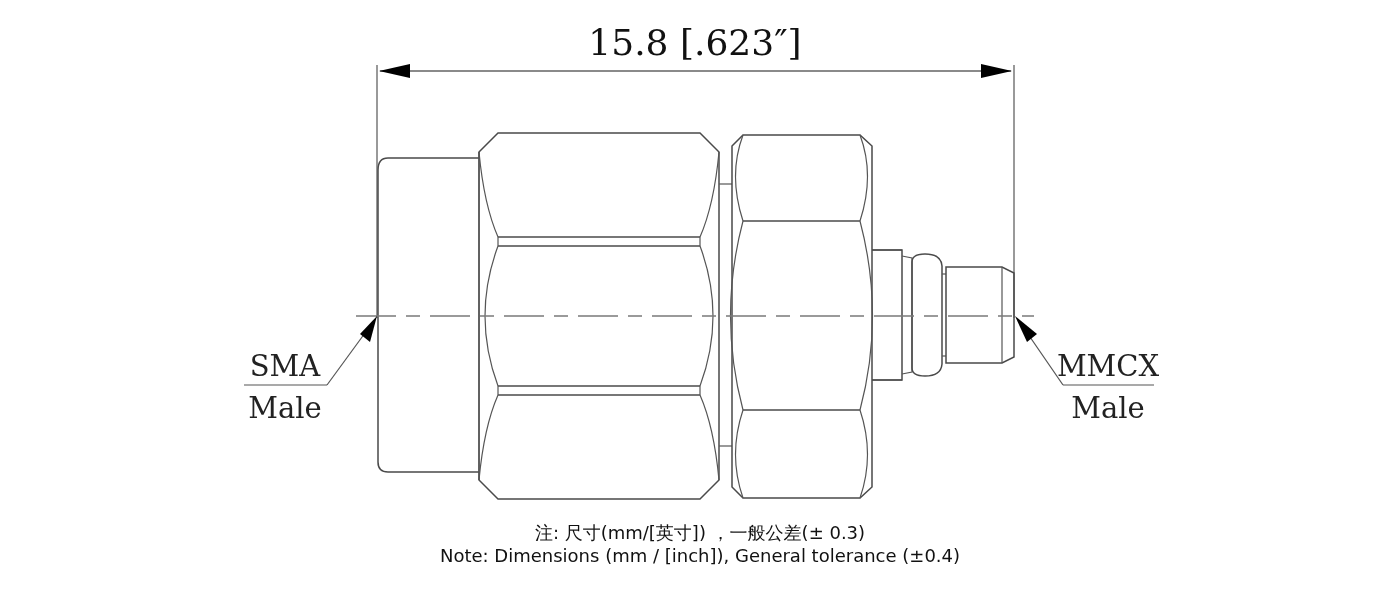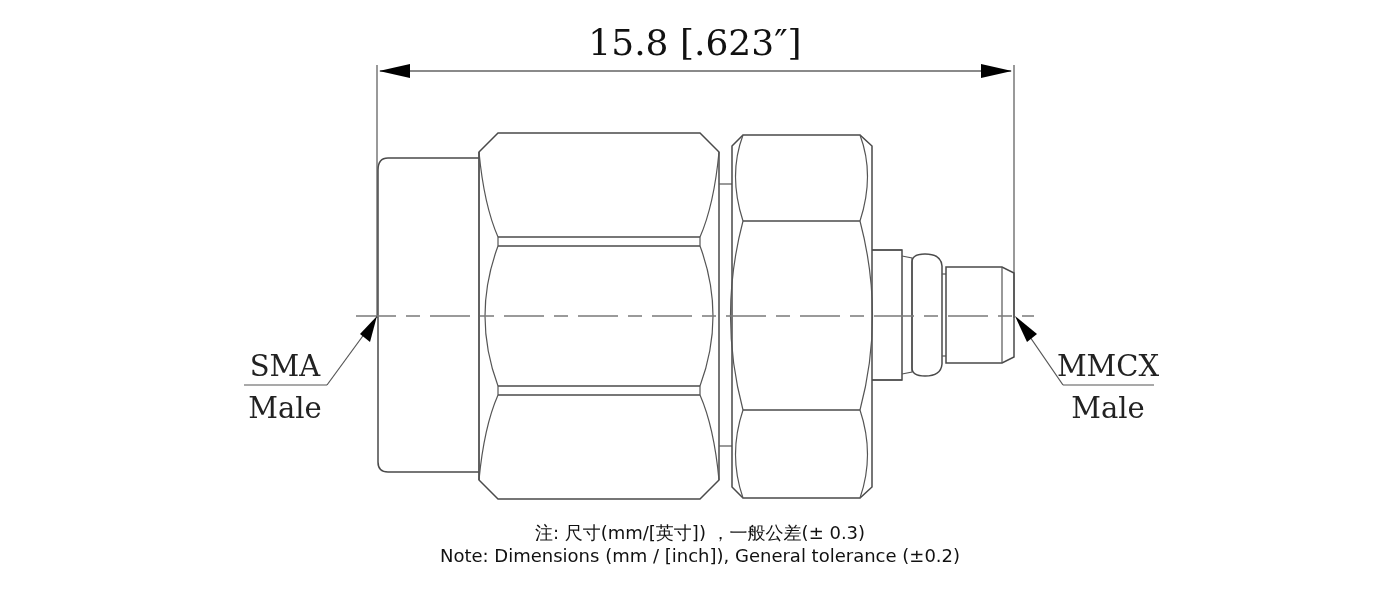--- a/index.html
+++ b/index.html
@@ -100,13 +100,13 @@
   <g>
     <line class="leader" x1="1063" y1="385" x2="1154" y2="385"></line>
     <line class="leader" x1="1063" y1="385" x2="1030" y2="337"></line>
     <polygon class="arrow" points="1015,316 1037,334 1027,342"></polygon>
     <text class="lbl" x="1108" y="376" text-anchor="middle">MMCX</text>
     <text class="lbl" x="1108" y="418" text-anchor="middle">Male</text>
   </g>
 </svg>
 
 <div class="note note-1">注: 尺寸(mm/[英寸]) ，一般公差(± 0.3)</div>
-<div class="note note-2">Note: Dimensions (mm / [inch]), General tolerance (±0.2)</div>
+<div class="note note-2">Note: Dimensions (mm / [inch]), General tolerance (±0.4)</div>
 
 </body></html>

